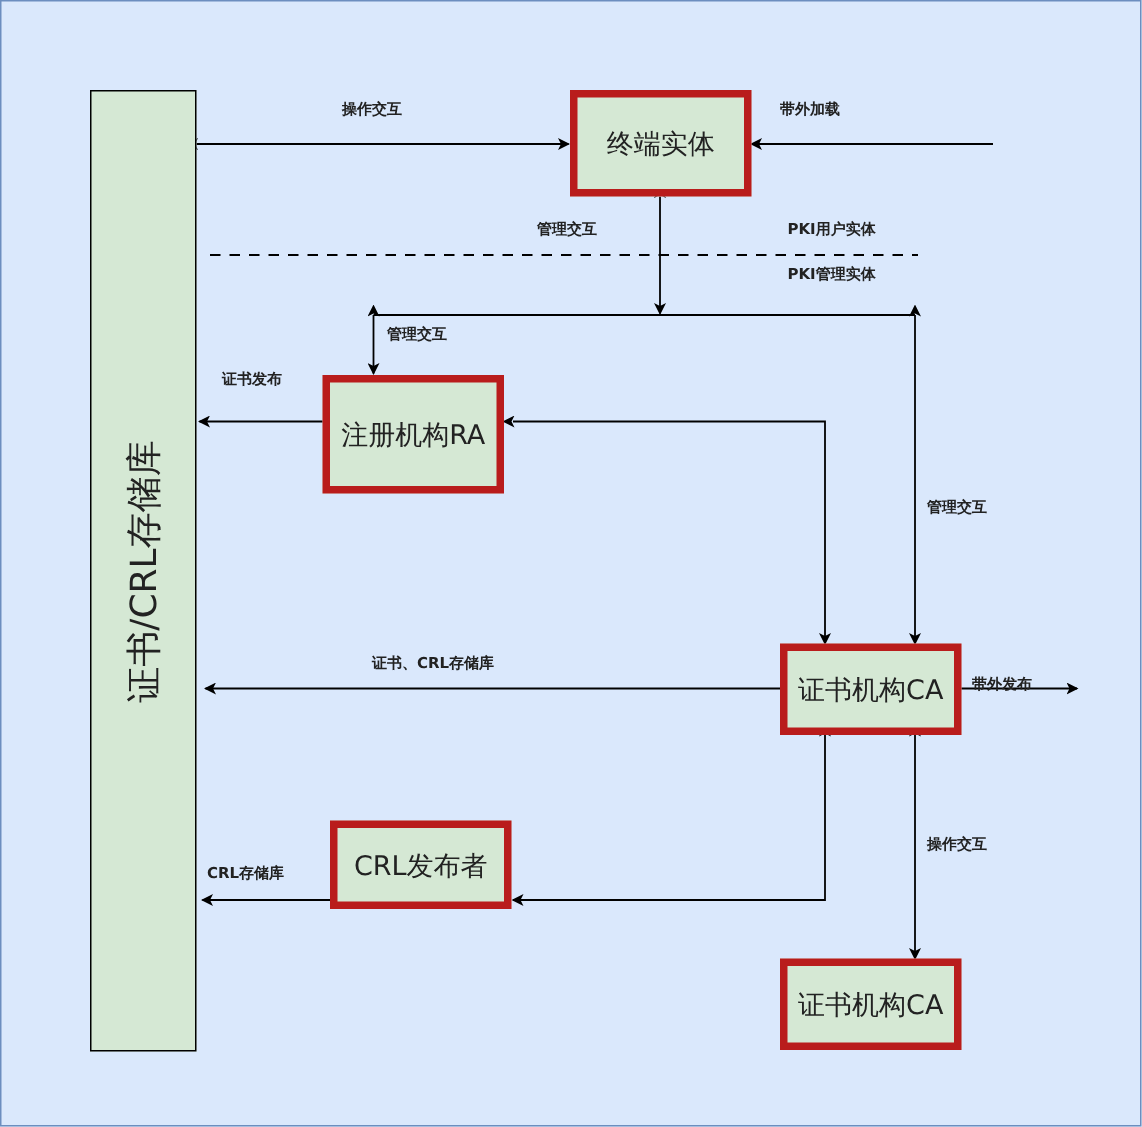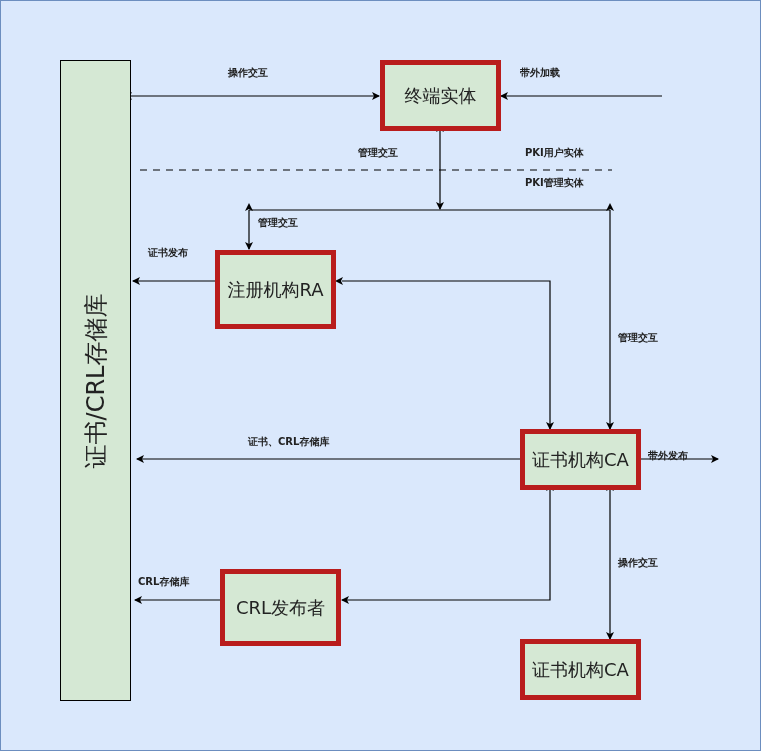--- a/index.html
+++ b/index.html
@@ -68,21 +68,21 @@
 
 <div class="box" style="left:380px;top:60px;width:121px;height:71px;">
   <span>终端实体</span>
 </div>
 <div class="box" style="left:215px;top:250px;width:121px;height:79px;">
   <span>注册机构RA</span>
 </div>
 <div class="box" style="left:520px;top:429px;width:121px;height:61px;">
   <span>证书机构CA</span>
 </div>
-<div class="box" style="left:220px;top:569px;width:121px;height:77px;">
+<div class="box" style="left:220px;top:547px;width:121px;height:59px;">
   <span>CRL发布者</span>
 </div>
 <div class="box" style="left:520px;top:639px;width:121px;height:61px;">
   <span>证书机构CA</span>
 </div>
 
 <div class="lbl" style="left:228px;top:66px;">操作交互</div>
 <div class="lbl" style="left:520px;top:66px;">带外加载</div>
 <div class="lbl" style="left:358px;top:146px;">管理交互</div>
 <div class="lbl" style="left:525px;top:146px;">PKI用户实体</div>

